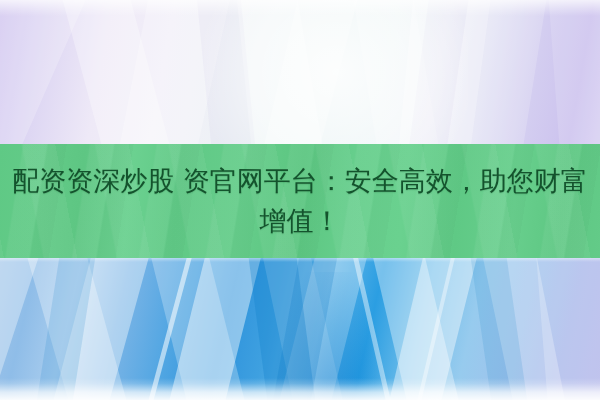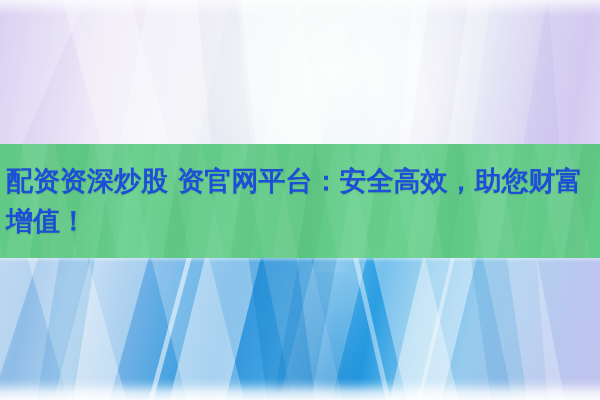--- a/index.html
+++ b/index.html
@@ -130,25 +130,25 @@
     width: 600px;
     height: 114px;
     display: flex;
     align-items: center;
     justify-content: center;
     box-sizing: border-box;
     padding: 0 6px;
   }
   .headline-text {
     width: 100%;
-    text-align: left;
-    color: #1d4ed8;
+    text-align: center;
+    color: #14532d;
     font-size: 27px;
     line-height: 40px;
-    font-weight: bold;
+    font-weight: normal;
     letter-spacing: 0px;
     white-space: normal;
     text-shadow: 0 1px 1px rgba(40,120,70,0.22);
   }
 
   
   .bottom-panel {
     position: absolute;
     left: 0;
     top: 258px;

